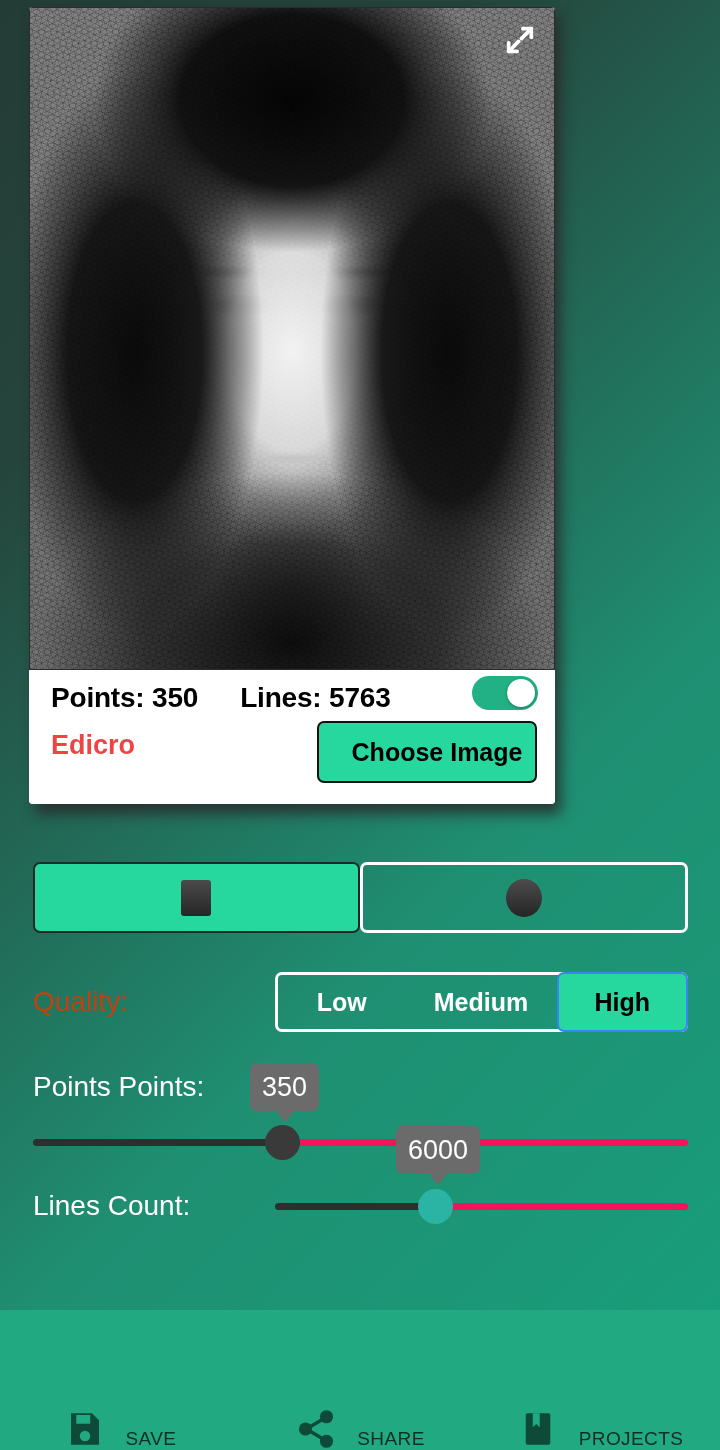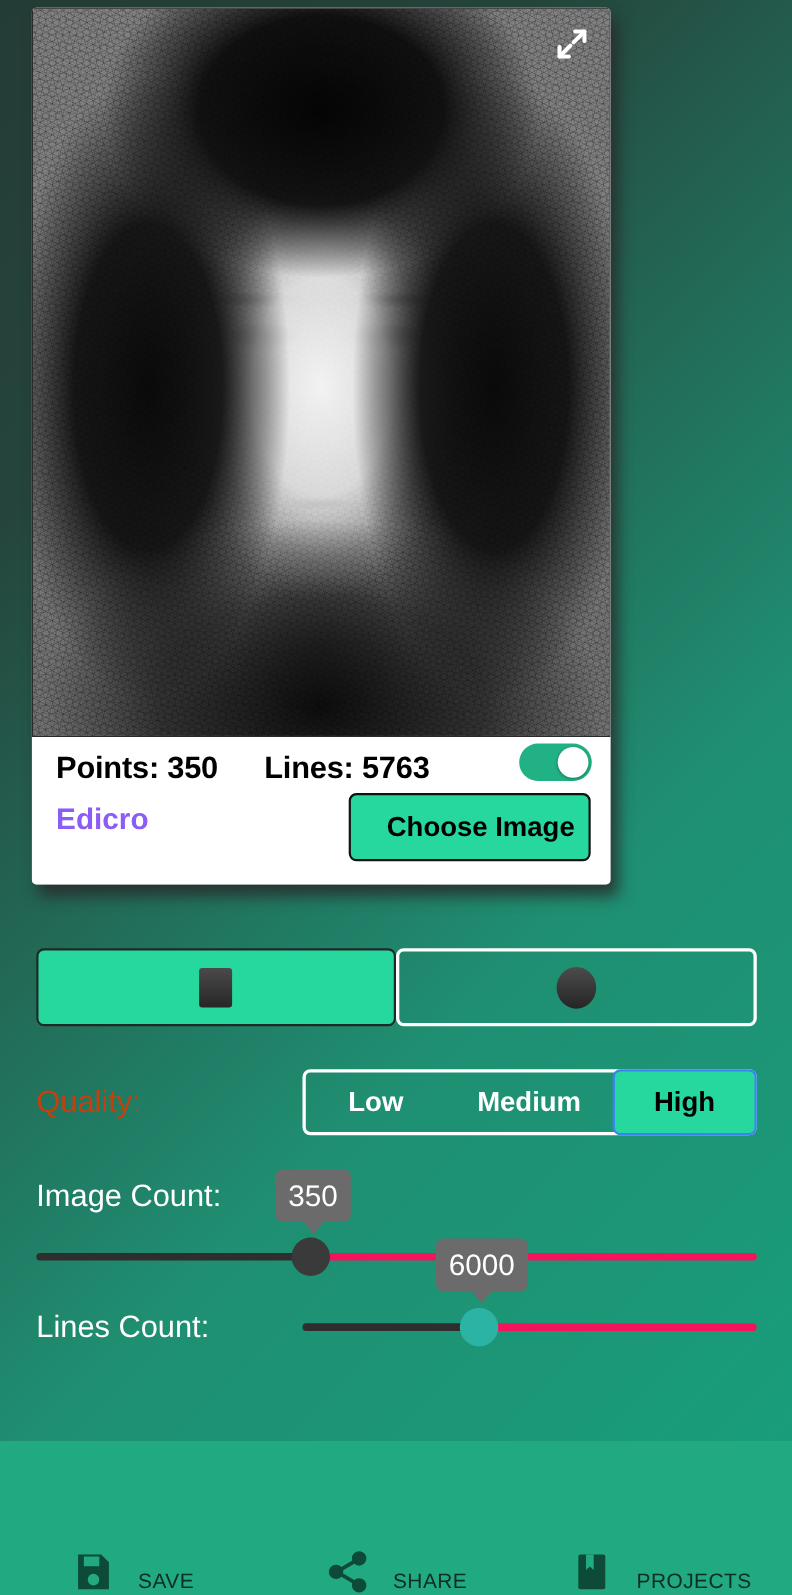--- a/index.html
+++ b/index.html
@@ -86,21 +86,21 @@
     padding:12px 18px 0 22px;
     background:#fff;
   }
   .info-line1 { display:flex; align-items:center; gap:42px; }
   .stat {
     font-size:28px; font-weight:bold; color:#000;
     letter-spacing:-.2px; white-space:nowrap;
   }
   #app-name {
     position:absolute; left:22px; top:60px;
-    font-size:27px; font-weight:bold; color:#8b5cf6;
+    font-size:27px; font-weight:bold; color:#ef4444;
   }
 
   
   #sync-toggle {
     position:absolute; right:17px; top:6px;
     width:66px; height:34px; border-radius:17px;
     background:#22b184; cursor:pointer;
   }
   #sync-toggle .knob {
     position:absolute; top:3px; right:3px;
@@ -289,21 +289,21 @@
 
 <div id="quality-row">
   <span id="quality-label">Quality:</span>
   <div id="quality-seg">
     <div class="q-opt">Low</div>
     <div class="q-opt">Medium</div>
     <div class="q-opt active">High</div>
   </div>
 </div>
 
-<div class="slider-label" id="points-label">Image Count:</div>
+<div class="slider-label" id="points-label">Points Points:</div>
 <div class="track track-left" id="points-track-left"></div>
 <div class="track track-right" id="points-track-right"></div>
 <div id="points-thumb"></div>
 <div class="bubble" id="points-bubble">350</div>
 
 <div class="slider-label" id="lines-label">Lines Count:</div>
 <div class="track track-left" id="lines-track-left"></div>
 <div class="track track-right" id="lines-track-right"></div>
 <div id="lines-thumb"></div>
 <div class="bubble" id="lines-bubble">6000</div>

